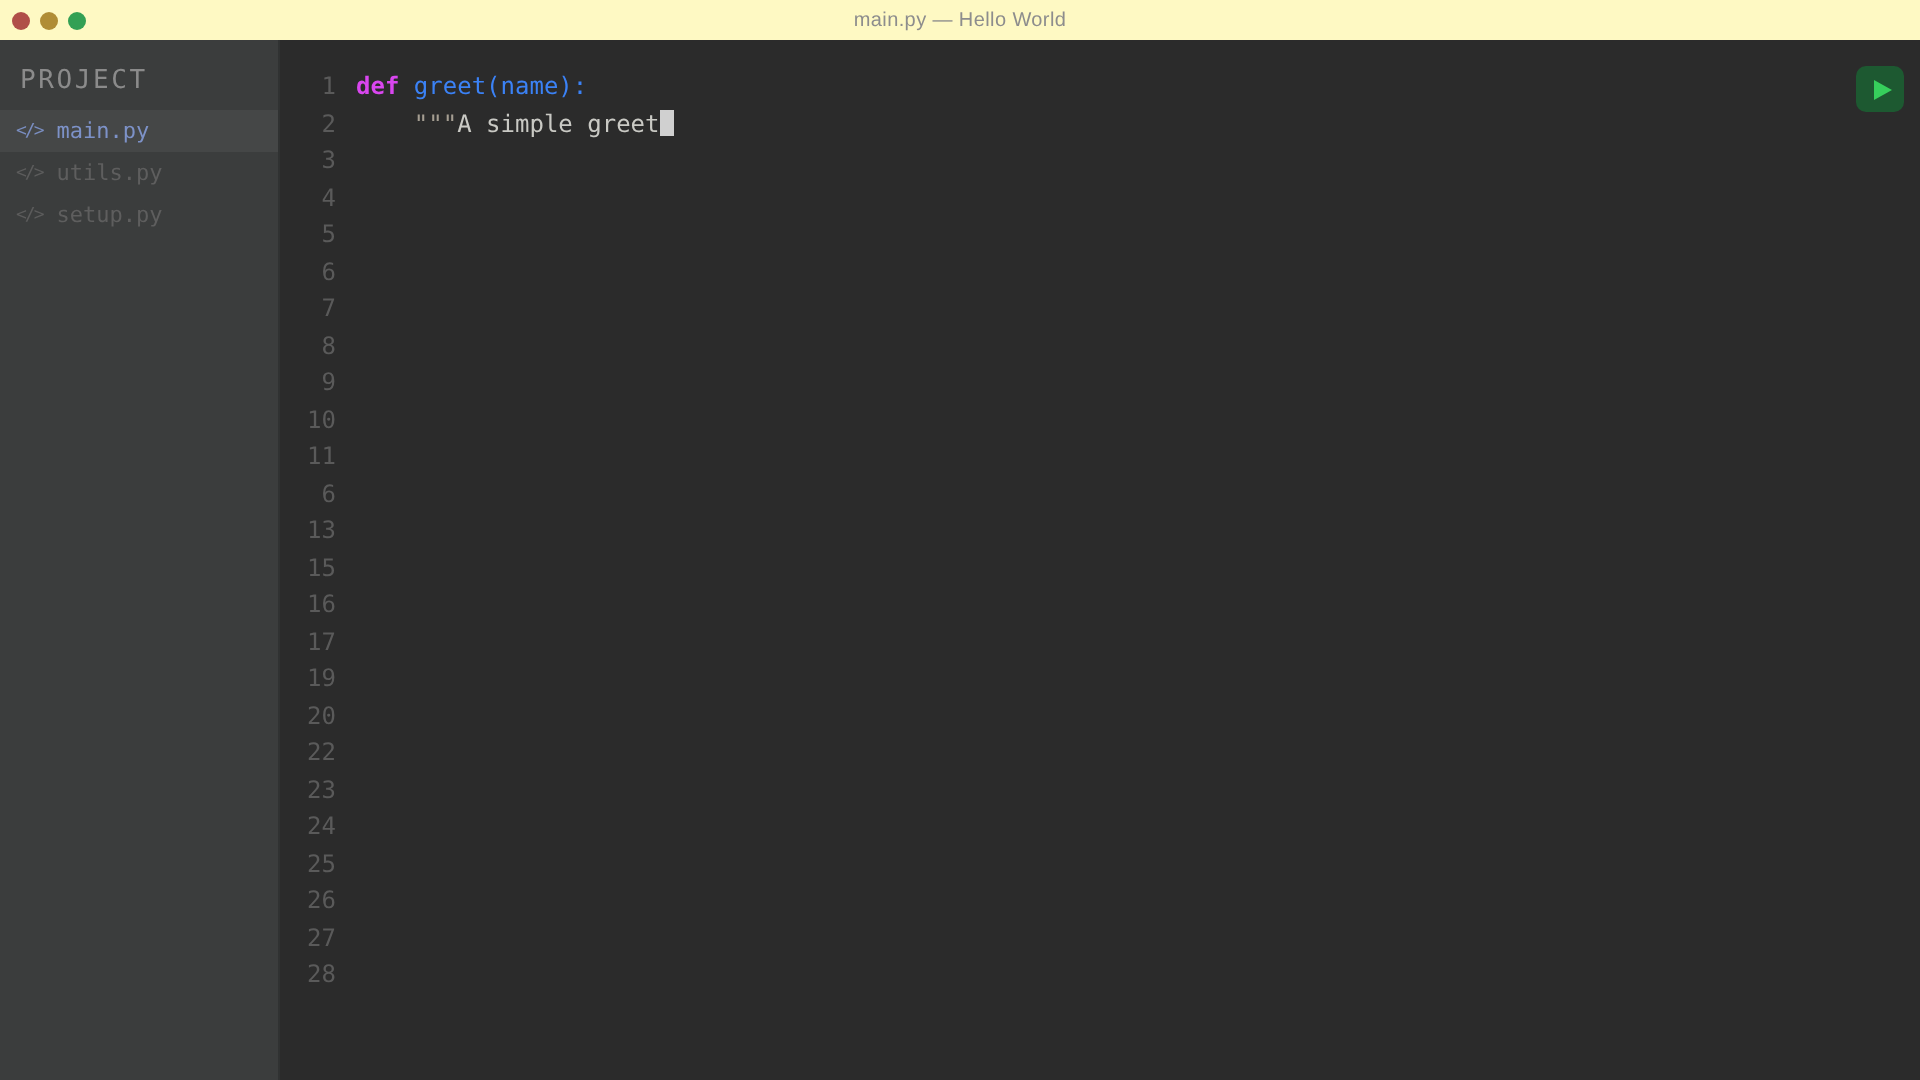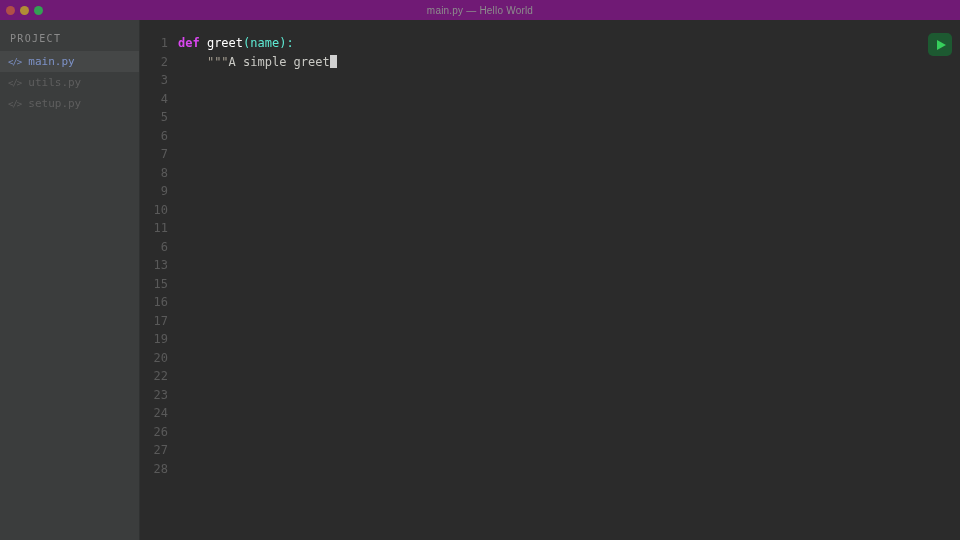--- a/index.html
+++ b/index.html
@@ -3,21 +3,21 @@
 <meta charset="utf-8">
 <style>
   html, body { margin: 0; padding: 0; background: #2b2b2b; }
   .window {
     width: 960px; height: 540px; overflow: hidden; position: relative;
     font-family: "DejaVu Sans Mono", monospace;
     background: #2b2b2b;
   }
   
   .titlebar {
-    height: 20px; background: #701a75; position: relative;
+    height: 20px; background: #fef9c3; position: relative;
     display: flex; align-items: center;
   }
   .traffic-lights {
     position: absolute; left: 6px; top: 0; height: 20px;
     display: flex; align-items: center; gap: 5px;
   }
   .traffic-light {
     width: 9px; height: 9px; border-radius: 50%; display: inline-block;
   }
   .titlebar-title {
@@ -26,21 +26,21 @@
     color: #8d8d8d; letter-spacing: 0.2px;
   }
   
   .main { display: flex; height: 520px; }
   .sidebar {
     width: 140px; flex-shrink: 0; background: #3b3d3d;
     border-right: 1px solid #303232; box-sizing: border-box;
   }
   .sidebar-header {
     padding: 13px 10px 7px 10px;
-    font-size: 10px; letter-spacing: 1.3px; color: #8b8b8b;
+    font-size: 13px; letter-spacing: 1.3px; color: #8b8b8b;
   }
   .file-item {
     height: 21px; display: flex; align-items: center;
     padding: 0 8px; gap: 7px; font-size: 11px; color: #5e5e5e;
     cursor: default; white-space: nowrap;
   }
   .file-item.active { background: #454747; color: #7d92c8; }
   .file-icon { font-size: 9px; letter-spacing: -1px; opacity: 0.95; }
   
   .editor {
@@ -102,21 +102,21 @@
             <span class="file-icon">&lt;/&gt;</span>
             <span>setup.py</span>
           </div>
         </div>
     </div>
 
     <div class="editor">
       <div id="code-lines">
           <div class="code-line">
             <div class="line-number">1</div>
-            <div class="line-code"><span style="color: #d946ef; font-weight: bold;">def</span><span style="color: rgb(189, 189, 189);"> </span><span style="color: #ffffff; text-align: center;">greet</span><span style="color: #5eead4;">(name):</span></div>
+            <div class="line-code"><span style="color: #d946ef; font-weight: bold;">def</span><span style="color: rgb(189, 189, 189);"> </span><span style="color: #3b82f6; text-align: center;">greet</span><span style="color: #3b82f6;">(name):</span></div>
           </div>
           <div class="code-line">
             <div class="line-number">2</div>
             <div class="line-code"><span style="color: rgb(189, 189, 189);">    </span><span style="color: rgb(165, 158, 146);">"""</span><span style="color: rgb(201, 201, 196);">A simple greet</span><span class="text-cursor"></span></div>
           </div>
           <div class="code-line">
             <div class="line-number">3</div>
             <div class="line-code"></div>
           </div>
           <div class="code-line">
@@ -182,20 +182,24 @@
           <div class="code-line">
             <div class="line-number">22</div>
             <div class="line-code"></div>
           </div>
           <div class="code-line">
             <div class="line-number">23</div>
             <div class="line-code"></div>
           </div>
           <div class="code-line">
             <div class="line-number">24</div>
+            <div class="line-code"></div>
+          </div>
+          <div class="code-line">
+            <div class="line-number">25</div>
             <div class="line-code"></div>
           </div>
           <div class="code-line">
             <div class="line-number">26</div>
             <div class="line-code"></div>
           </div>
           <div class="code-line">
             <div class="line-number">27</div>
             <div class="line-code"></div>
           </div>

